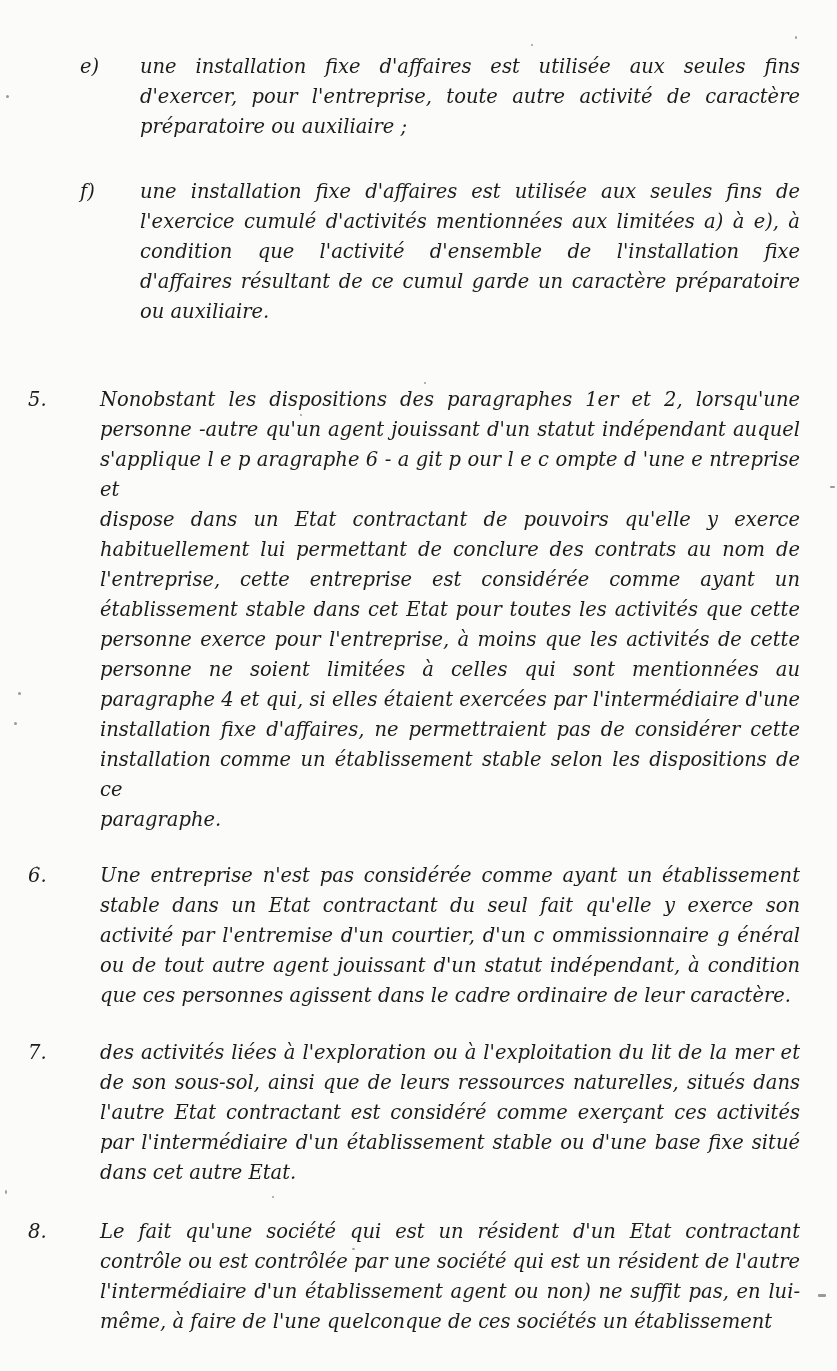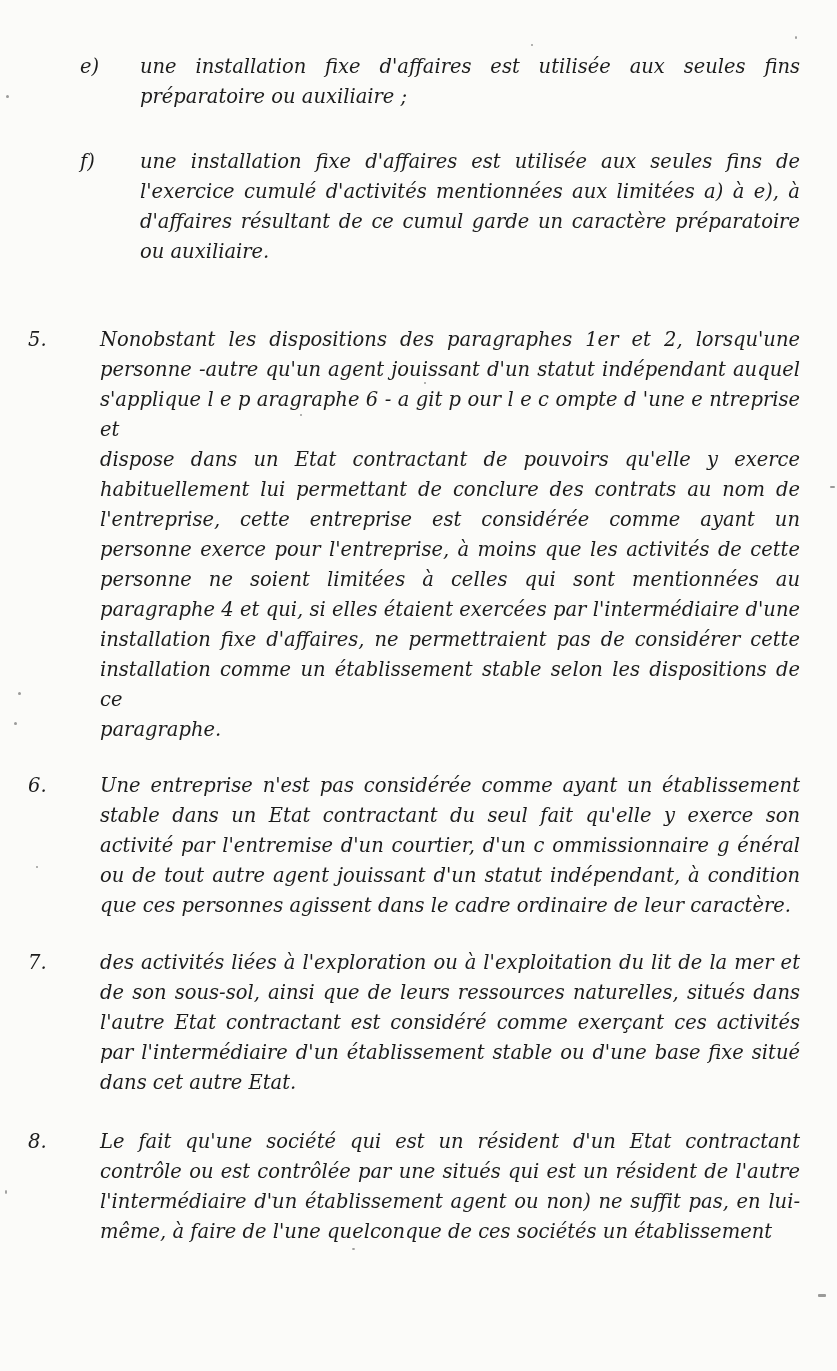--- a/index.html
+++ b/index.html
@@ -62,43 +62,46 @@
 </style>
 </head>
 <body>
 
 <div class="page">
 
   <section class="para lettered p-e">
     <span class="plabel">e)</span>
     <div class="ptext">
         <div class="tline">une installation fixe d'affaires est utilisée aux seules fins</div>
+        <div class="tline">d'exercer, pour l'entreprise, toute autre activité de caractère</div>
         <div class="tline">préparatoire ou auxiliaire ;</div>
       </div>
   </section>
 
   <section class="para lettered p-f">
     <span class="plabel">f)</span>
     <div class="ptext">
         <div class="tline">une installation fixe d'affaires est utilisée aux seules fins de</div>
         <div class="tline">l'exercice cumulé d'activités mentionnées aux limitées a) à e), à</div>
+        <div class="tline">condition que l'activité d'ensemble de l'installation fixe</div>
         <div class="tline">d'affaires résultant de ce cumul garde un caractère préparatoire</div>
         <div class="tline">ou auxiliaire.</div>
       </div>
   </section>
 
   <section class="para p-5">
     <span class="plabel">5.</span>
     <div class="ptext">
         <div class="tline">Nonobstant les dispositions des paragraphes 1er et 2, lorsqu'une</div>
         <div class="tline">personne -autre qu'un agent jouissant d'un statut indépendant auquel</div>
         <div class="tline">s'applique l e p aragraphe 6 - a git p our l e c ompte d 'une e ntreprise et</div>
         <div class="tline">dispose dans un Etat contractant de pouvoirs qu'elle y exerce</div>
         <div class="tline">habituellement lui permettant de conclure des contrats au nom de</div>
         <div class="tline">l'entreprise, cette entreprise est considérée comme ayant un</div>
+        <div class="tline">établissement stable dans cet Etat pour toutes les activités que cette</div>
         <div class="tline">personne exerce pour l'entreprise, à moins que les activités de cette</div>
         <div class="tline">personne ne soient limitées à celles qui sont mentionnées au</div>
         <div class="tline">paragraphe 4 et qui, si elles étaient exercées par l'intermédiaire d'une</div>
         <div class="tline">installation fixe d'affaires, ne permettraient pas de considérer cette</div>
         <div class="tline">installation comme un établissement stable selon les dispositions de ce</div>
         <div class="tline">paragraphe.</div>
       </div>
   </section>
 
   <section class="para p-6">
@@ -120,21 +123,21 @@
         <div class="tline">l'autre Etat contractant est considéré comme exerçant ces activités</div>
         <div class="tline">par l'intermédiaire d'un établissement stable ou d'une base fixe situé</div>
         <div class="tline">dans cet autre Etat.</div>
       </div>
   </section>
 
   <section class="para p-8">
     <span class="plabel">8.</span>
     <div class="ptext">
         <div class="tline">Le fait qu'une société qui est un résident d'un Etat contractant</div>
-        <div class="tline">contrôle ou est contrôlée par une situés qui est un résident de l'autre</div>
+        <div class="tline">contrôle ou est contrôlée par une société qui est un résident de l'autre</div>
         <div class="tline">l'intermédiaire d'un établissement agent ou non) ne suffit pas, en lui-</div>
         <div class="tline">même, à faire de l'une quelconque de ces sociétés un établissement</div>
       </div>
   </section>
 
   <div>
     <div class="speck" style="left:6px; top:95px; width:3px; height:3px;"></div>
     <div class="speck" style="left:531px; top:44px; width:2px; height:2px;"></div>
     <div class="speck" style="left:795px; top:36px; width:2px; height:3px;"></div>
     <div class="speck" style="left:424px; top:382px; width:2px; height:2px;"></div>

